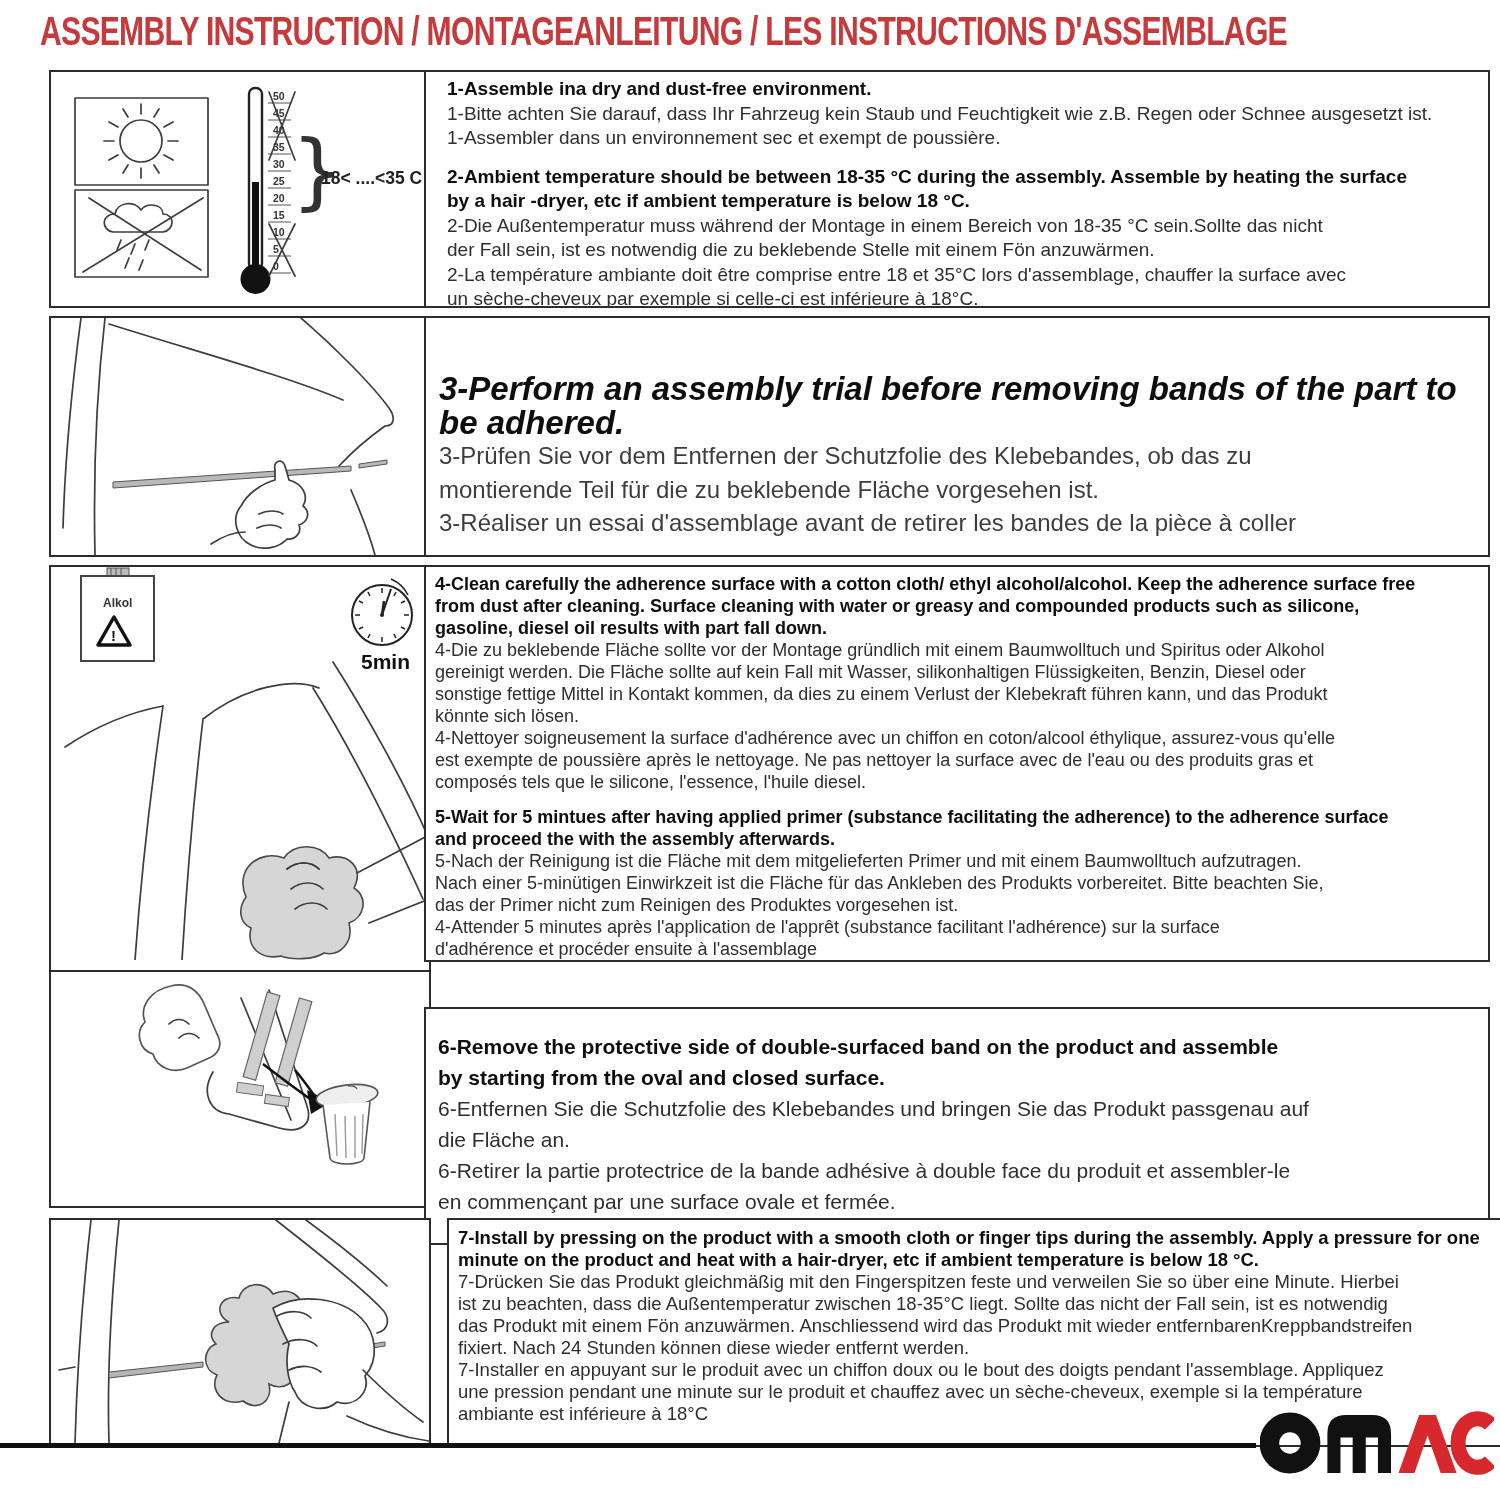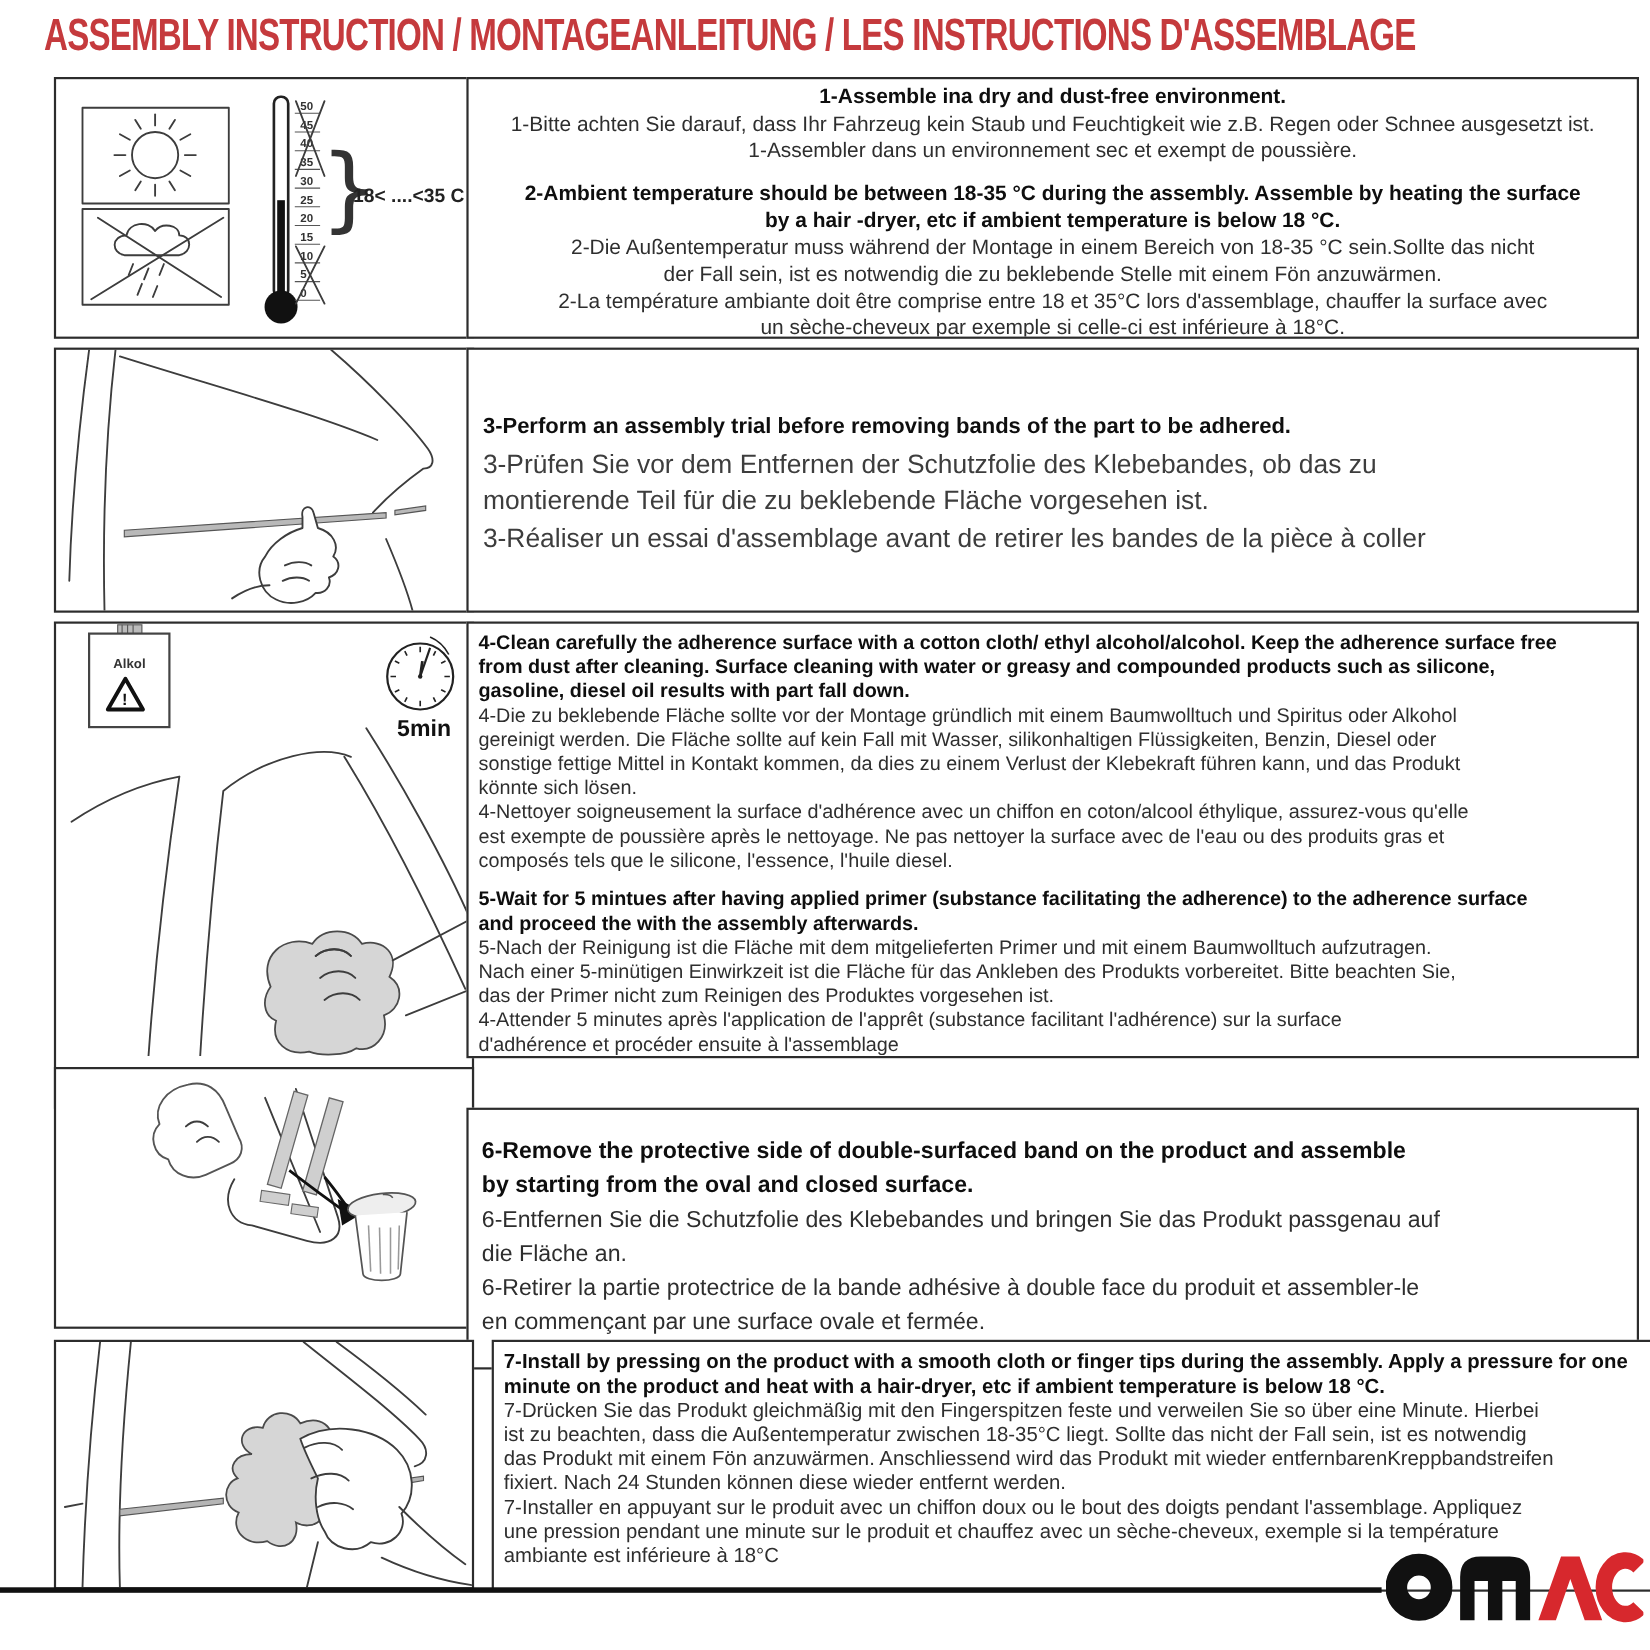--- a/index.html
+++ b/index.html
@@ -9,23 +9,23 @@
          font-size:41px;font-weight:700;letter-spacing:-1px;color:#C53A3D;
          transform:scaleX(0.735);transform-origin:left top;white-space:nowrap;}
   .box{position:absolute;border:2px solid #2c2c2c;background:#fff;box-sizing:border-box;}
   .ill{left:29px;width:382px;margin-left:20px;}
   .txt{left:424px;width:1066px;overflow:hidden;}
   .txt p{margin:0;white-space:pre-line;}
   .b{font-weight:700;color:#0e0e0e;}
   .n{font-weight:400;color:#2e2e2e;}
   .spacer{height:14px;}
   
-  .s1{padding:5px 9px;font-size:19px;line-height:24.5px;text-align:center;}
+  .s1{padding:5px 21px;font-size:19px;line-height:24.5px;}
   .s2{padding:54px 13px 0;font-size:24px;line-height:33.5px;}
-  .s2 .b{font-size:20px;}
+  .s2 .b{font-size:33px;font-style:italic;}
   .s2 .n{color:#3d3d3d;}
   .s3{padding:6px 9px;font-size:18px;line-height:22px;}
   .s3 .spacer{height:13px;}
   .s4{padding:22px 12px 0;font-size:21px;line-height:31px;}
   .s5{padding:7px 9px;font-size:18.5px;line-height:22px;}
   svg{display:block;}
   .ln{fill:none;stroke:#3d3d3d;stroke-width:1.7;stroke-linecap:round;stroke-linejoin:round;}
   .ln2{fill:none;stroke:#222;stroke-width:2.4;stroke-linecap:round;}
   .grayfill{fill:#d6d6d6;stroke:#4a4a4a;stroke-width:1.6;}
   #bottom-rule{position:absolute;left:0;top:1443px;width:1256px;height:5px;background:#111;}

